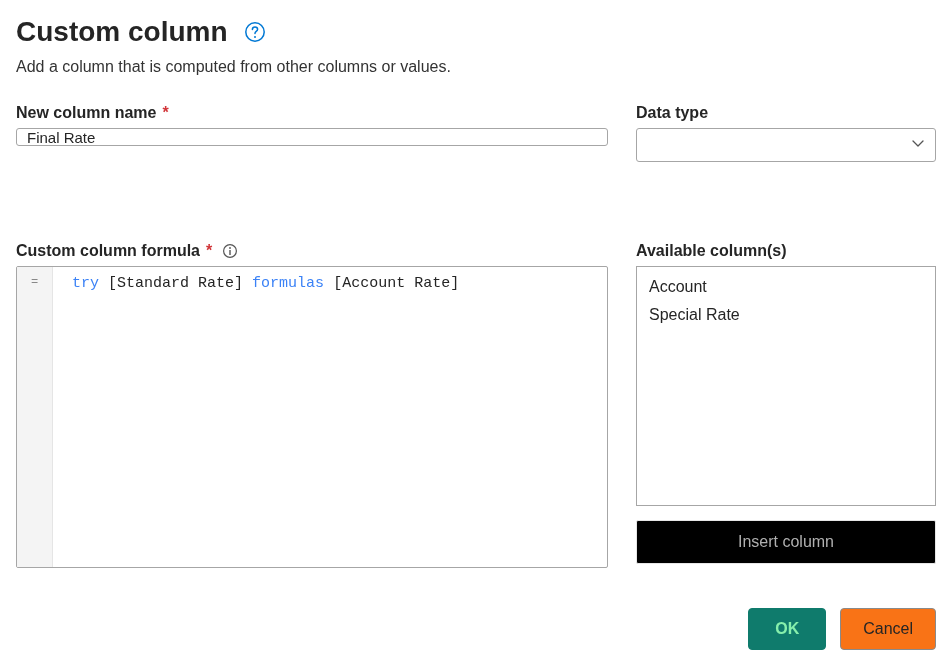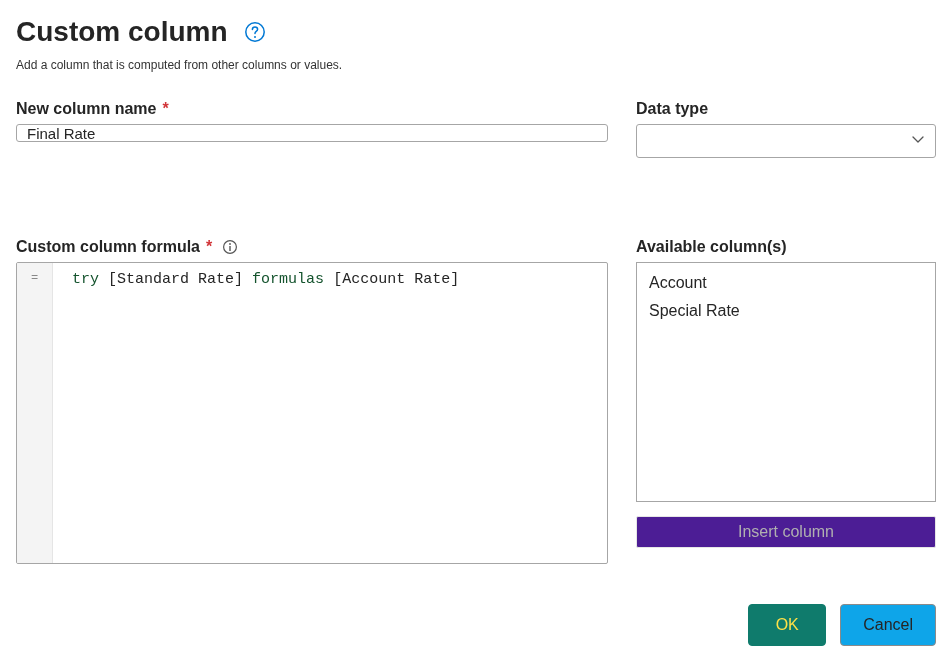--- a/index.html
+++ b/index.html
@@ -26,21 +26,21 @@
       color: #252525;
     }
     .help-icon {
       width: 22px;
       height: 22px;
       display: inline-flex;
       align-items: center;
       justify-content: center;
     }
     .subtitle {
-      font-size: 12px;
+      font-size: 16px;
       color: #333;
       margin-bottom: 28px;
     }
     .main-grid {
       display: grid;
       grid-template-columns: 1fr 300px;
       column-gap: 16px;
       gap: 28px;
     }
     .field-label {
@@ -114,40 +114,40 @@
       color: #888;
       font-size: 12px;
       user-select: none;
     }
     .formula-content {
       flex: 1;
       padding: 8px 10px;
       white-space: pre;
       color: #252525;
     }
-    .tok-kw { color: #14532d; text-align: right; }
+    .tok-kw { color: #3b82f6; text-align: right; }
     .tok-col { color: #252525; }
     .columns-list {
       border: 1px solid #a6a6a6;
       height: 240px;
       padding: 6px 0;
       overflow-y: auto;
     }
     .column-item {
       padding: 5px 12px;
       font-size: 16px;
       color: #252525;
       cursor: pointer;
     }
     .insert-btn {
       margin-top: 14px;
       width: 100%;
-      height: 32px;
+      height: 44px;
       border: 1px solid #e6e6e6;
-      background: #4c1d95;
+      background: #000000;
       color: #b0b0b0;
       font-size: 16px;
       cursor: default;
       border-radius: 2px;
     }
     .learn-more {
       margin-top: 18px;
       display: inline-block;
       color: #0066cc;
       text-decoration: underline;
@@ -164,25 +164,25 @@
       height: 42px;
       padding: 0 22px;
       font-size: 16px;
       border-radius: 4px;
       cursor: pointer;
       font-family: inherit;
     }
     .btn-primary {
       background: #0f7b6c;
       border: 1px solid #0f7b6c;
-      color: #fde047;
-      font-weight: 400;
+      color: #86efac;
+      font-weight: 700;
     }
     .btn-secondary {
-      background: #0ea5e9;
+      background: #f97316;
       border: 1px solid #8a8a8a;
       color: #252525;
     }
     .row-spacer {
       height: 24px;
     }
   </style>
 </head>
 <body>
 

